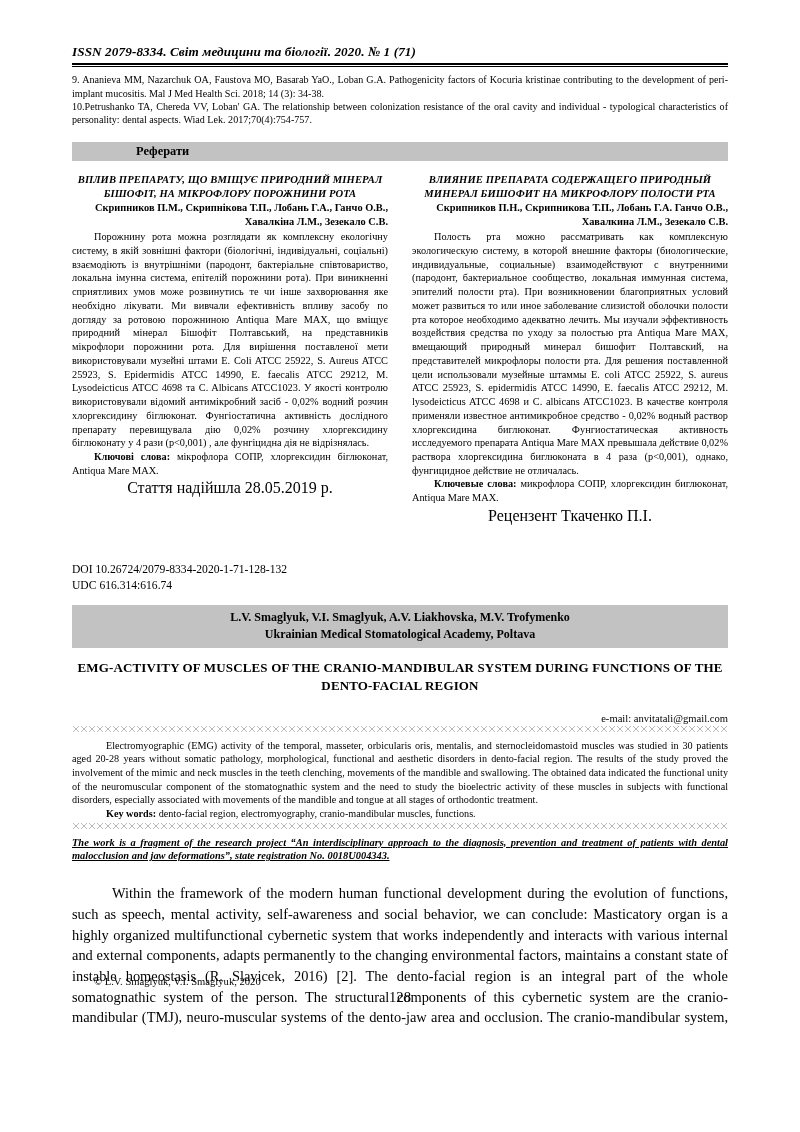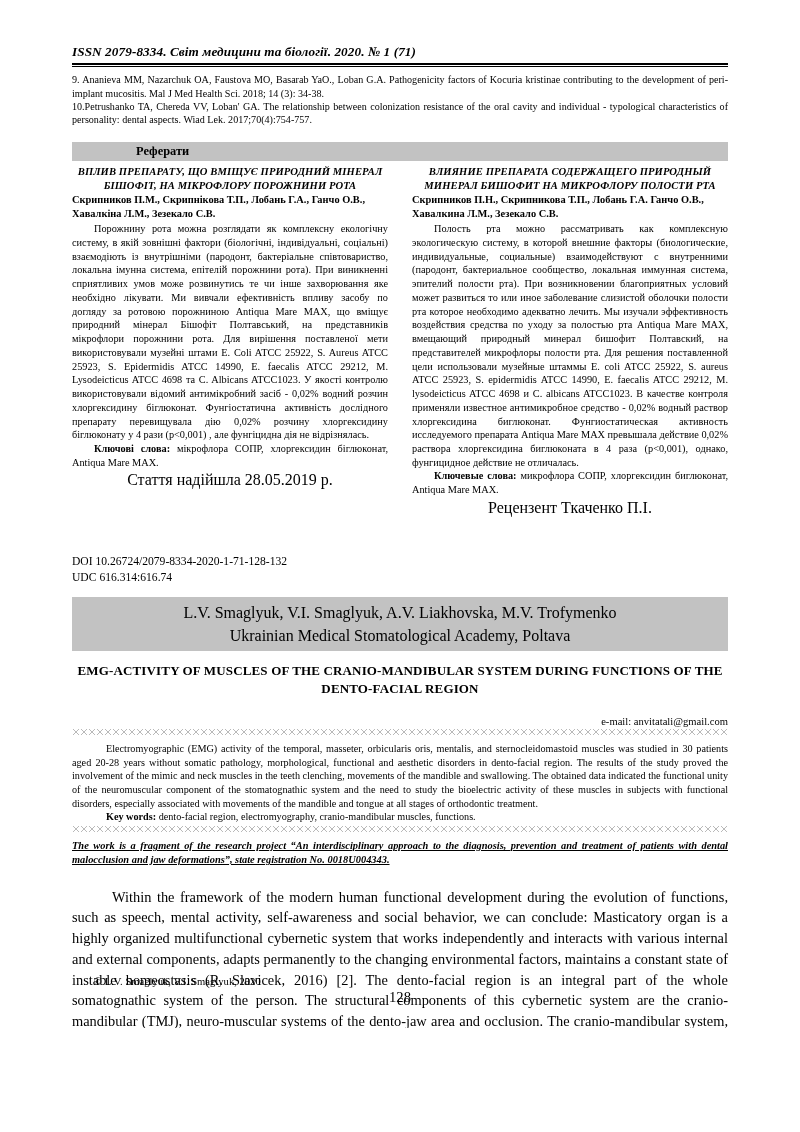--- a/index.html
+++ b/index.html
@@ -52,21 +52,21 @@
     background: #c2c2c2;
     width: 100%;
     box-sizing: border-box;
   }
   .band-referaty {
     height: 19px;
     line-height: 19px;
     font-weight: bold;
     font-size: 12.4px;
     padding-left: 64px;
-    margin-bottom: 4px;
+    margin-bottom: 12px;
   }
 
   
   .abs-cols {
     display: flex;
     gap: 24px;
     margin-bottom: 12px;
   }
   .abs-col {
     flex: 1 1 0;
@@ -74,21 +74,21 @@
   }
   .abs-title {
     text-align: center;
     font-weight: bold;
     font-size: 10.6px;
     line-height: 1.32;
     letter-spacing: 0.1px;
     font-style: italic;
   }
   .abs-authors {
-    text-align: left;
+    text-align: right;
     font-weight: bold;
     font-size: 10.4px;
     line-height: 1.3;
     margin-bottom: 2px;
   }
   .abs-body {
     font-size: 10.3px;
     line-height: 1.335;
     text-align: justify;
     text-indent: 22px;
@@ -113,22 +113,22 @@
   
   .doi-block {
     font-weight: normal;
     font-size: 11.6px;
     line-height: 1.32;
     margin-top: 36px;
     margin-bottom: 12px;
   }
   .band-authors {
     text-align: center;
-    font-weight: normal;
-    font-size: 16px;
+    font-weight: bold;
+    font-size: 12px;
     line-height: 1.45;
     padding: 4px 0 4px 0;
   }
   .article-title {
     text-align: center;
     font-weight: bold;
     font-size: 13.0px;
     line-height: 1.38;
     margin: 11px 0 0 0;
     letter-spacing: 0.15px;

